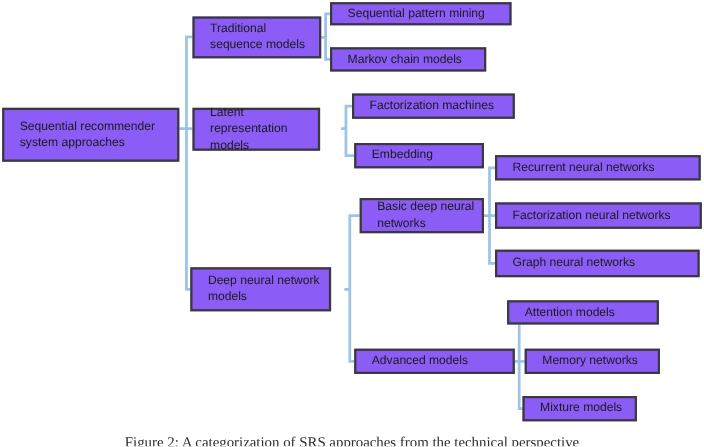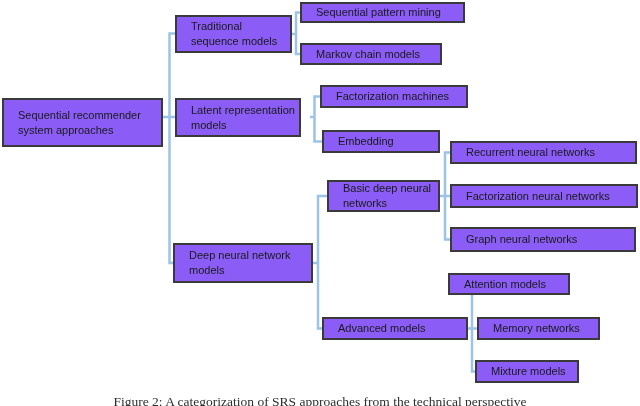--- a/index.html
+++ b/index.html
@@ -63,42 +63,42 @@
   <div class="node" style="left:2px;   top:98px;  width:161px; height:49px">Sequential recommender
 system approaches</div>
 
   <div class="node" style="left:175px; top:15px;  width:117px; height:38px">Traditional
 sequence models</div>
 
   <div class="node" style="left:300px; top:2px;   width:165px; height:21px">Sequential pattern mining</div>
 
   <div class="node" style="left:300px; top:43px;  width:142px; height:22px">Markov chain models</div>
 
-  <div class="node" style="left:175px; top:98px;  width:126px; height:39px">Latent representation
+  <div class="node" style="left:175px; top:98px;  width:116px; height:39px">Latent representation
 models</div>
 
   <div class="node" style="left:322px; top:130px; width:118px; height:23px">Embedding</div>
 
   <div class="node" style="left:320px; top:85px;  width:148px; height:23px">Factorization machines</div>
 
-  <div class="node" style="left:173px; top:243px; width:140px; height:40px">Deep neural network
+  <div class="node" style="left:173px; top:243px; width:128px; height:40px">Deep neural network
 models</div>
 
   <div class="node" style="left:327px; top:180px; width:113px; height:32px">Basic deep neural
 networks</div>
 
   <div class="node" style="left:450px; top:141px; width:187px; height:23px">Recurrent neural networks</div>
 
   <div class="node" style="left:450px; top:184px; width:188px; height:24px">Factorization neural networks</div>
 
   <div class="node" style="left:450px; top:227px; width:186px; height:25px">Graph neural networks</div>
 
   <div class="node" style="left:322px; top:317px; width:146px; height:23px">Advanced models</div>
 
-  <div class="node" style="left:448px; top:273px; width:122px; height:22px">Attention models</div>
+  <div class="node" style="left:461px; top:273px; width:138px; height:22px">Attention models</div>
 
   <div class="node" style="left:477px; top:317px; width:123px; height:23px">Memory networks</div>
 
   <div class="node" style="left:475px; top:360px; width:104px; height:23px">Mixture models</div>
 
   <div class="caption">Figure 2: A categorization of SRS approaches from the technical perspective</div>
 
 </div>
 
 </body></html>

